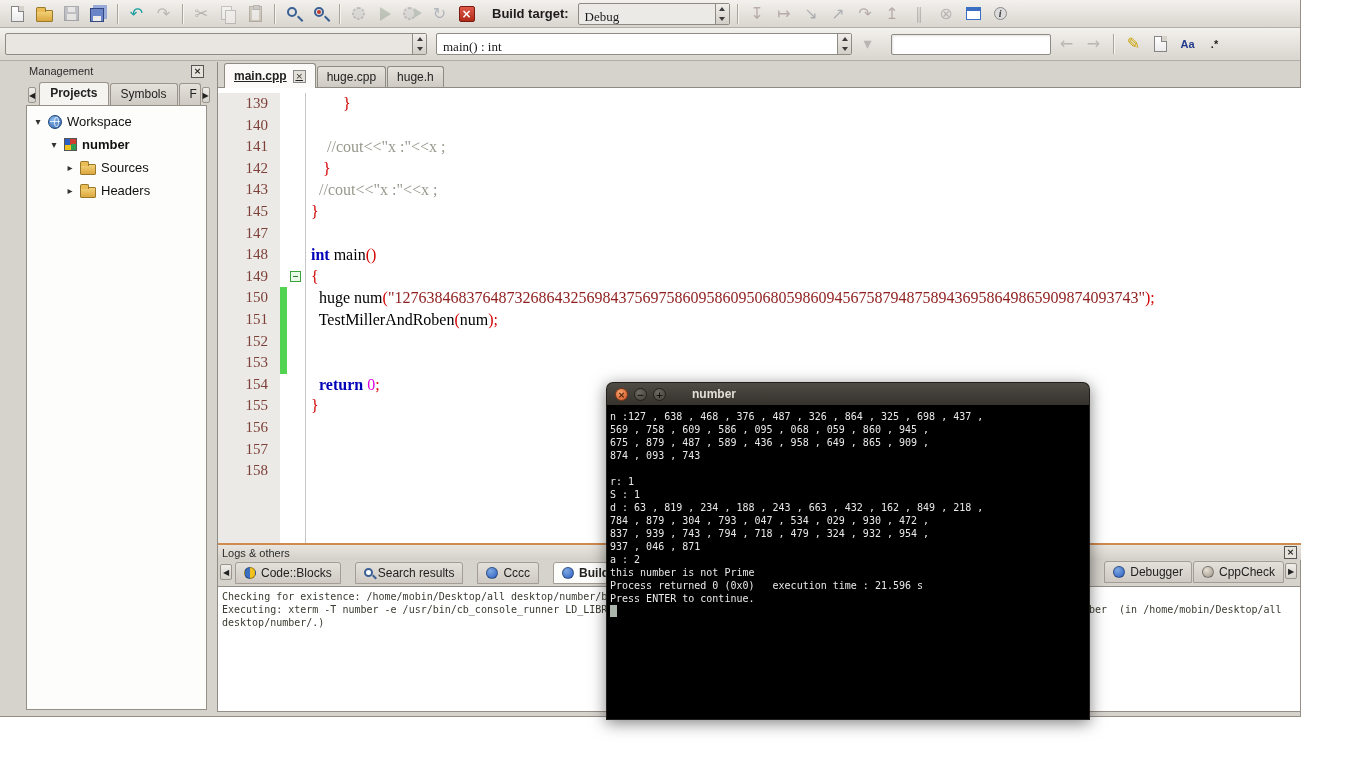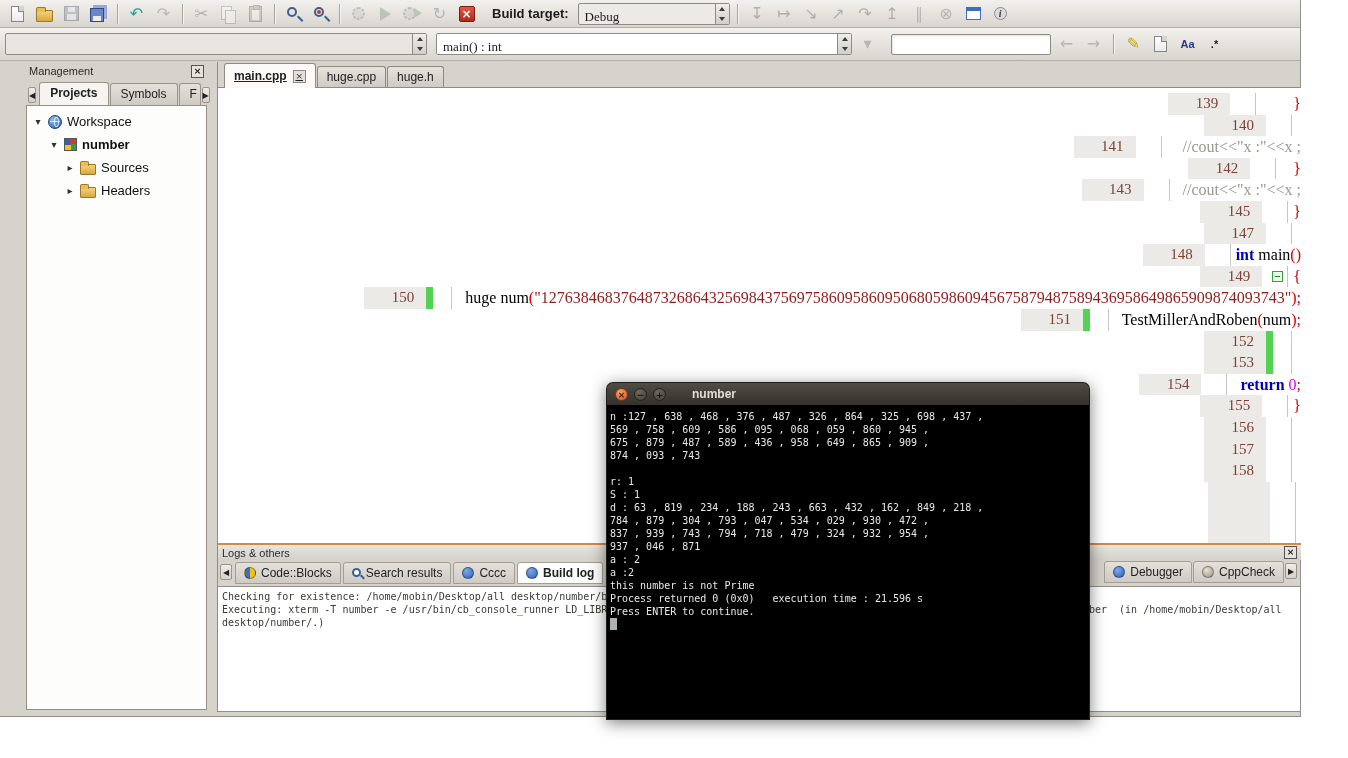--- a/index.html
+++ b/index.html
@@ -84,21 +84,21 @@
   .ic-project { width:13px; height:13px; border:1px solid #555; background:conic-gradient(#d23c2e 0 25%, #2e9e4f 0 50%, #f2c21e 0 75%, #2c5fc4 0); }
   .ic-folder2 { width:16px; height:11px; margin-top:3px; background:linear-gradient(#f3d27a,#dca73e); border:1px solid #9a7a2a; border-radius:1px; position:relative; }
   .ic-folder2::before { content:''; position:absolute; left:-1px; top:-4px; width:7px; height:4px; background:#e9bc55; border:1px solid #9a7a2a; border-bottom:none; border-radius:2px 2px 0 0; }
 
   
   .ed-tabs { position:absolute; left:217px; top:62px; width:1084px; height:26px; display:flex; align-items:flex-end; padding-left:6px; border-bottom:1px solid #8e8a84; border-left:1px solid #8e8a84; }
   .etab { display:flex; align-items:center; gap:6px; padding:0 9px; font-size:12px; height:21px; color:#222;
           border:1px solid #8e8a84; border-bottom:none; border-radius:3px 3px 0 0; background:linear-gradient(#e6e2dc,#cfcbc4); margin-right:1px; }
   .etab.active { background:#fbfaf8; font-weight:bold; height:25px; margin-bottom:-1px; position:relative; z-index:2;text-decoration:underline; }
   .etab-close { width:13px; height:13px; border:1px solid #8a8a8a; background:#e3dfd9; font:9px/11px "DejaVu Sans",sans-serif; text-align:center; color:#333; }
-  .ed-body { position:absolute; left:217px; top:88px; width:1084px; height:455px; background:#fff; border-left:1px solid #8e8a84; display:flex; flex-direction:column; padding-top:5px; overflow:hidden;align-items:flex-end; }
+  .ed-body { position:absolute; left:217px; top:88px; width:1084px; height:455px; background:#fff; border-left:1px solid #8e8a84; display:flex; flex-direction:column; padding-top:5px; overflow:hidden; }
   .crow { display:flex; height:21.6px; flex:none; }
   .crow.fill { flex:1; height:auto; }
   .ln { width:62px; text-align:right; padding-right:12px; background:#eceae7; color:#7d4038; font:15px/21.6px "Liberation Serif",serif; }
   .chgcol { width:7px; background:#fff; }
   .chgcol.on { background:#52d452; }
   .foldcol { width:19px; background:#fff; border-right:1px solid #c6c6c6; position:relative; }
   .foldbox { position:absolute; left:3px; top:5px; width:11px; height:11px; border:1px solid #3aa23a; background:#eafaea; }
   .foldbox::after { content:''; position:absolute; left:2px; top:4px; width:5px; height:1px; background:#2a7a2a; }
   .ctext { flex:1; padding-left:5px; white-space:pre; overflow:hidden; font:16px/21.6px "Liberation Serif",serif; color:#000; }
   .seg-p { color:#000; }
@@ -456,21 +456,21 @@
       </div>
     </div>
 
   <div class="logs">
     <div class="logs-head">
       <span class="title">Logs &amp; others</span>
       <span class="xbtn">×</span>
     </div>
     <div class="logs-tabs">
       <span class="navbtn">◀</span>
-      <span id="logsTabsL" style="display:flex;align-items:center;gap:2px;">
+      <span id="logsTabsL" style="display:flex;align-items:center;gap:14px;">
           <div class="ltab">
             <span class="licon codeblocks"></span>
             <span>Code::Blocks</span>
           </div>
           <div class="ltab">
             <span class="licon search"></span>
             <span>Search results</span>
           </div>
           <div class="ltab">
             <span class="licon blue"></span>
@@ -513,21 +513,20 @@
         <div class="tline">675 , 879 , 487 , 589 , 436 , 958 , 649 , 865 , 909 ,</div>
         <div class="tline">874 , 093 , 743</div>
         <div class="tline">&nbsp;</div>
         <div class="tline">r: 1</div>
         <div class="tline">S : 1</div>
         <div class="tline">d : 63 , 819 , 234 , 188 , 243 , 663 , 432 , 162 , 849 , 218 ,</div>
         <div class="tline">784 , 879 , 304 , 793 , 047 , 534 , 029 , 930 , 472 ,</div>
         <div class="tline">837 , 939 , 743 , 794 , 718 , 479 , 324 , 932 , 954 ,</div>
         <div class="tline">937 , 046 , 871</div>
         <div class="tline">a : 2</div>
-        <div class="tline">a :2</div>
         <div class="tline">this number is not Prime</div>
         <div class="tline">Process returned 0 (0x0)   execution time : 21.596 s</div>
         <div class="tline">Press ENTER to continue.</div>
         <div class="tline"><span class="cursorblk"></span></div>
       </div>
   </div>
 
 </div>
 
 </body></html>

